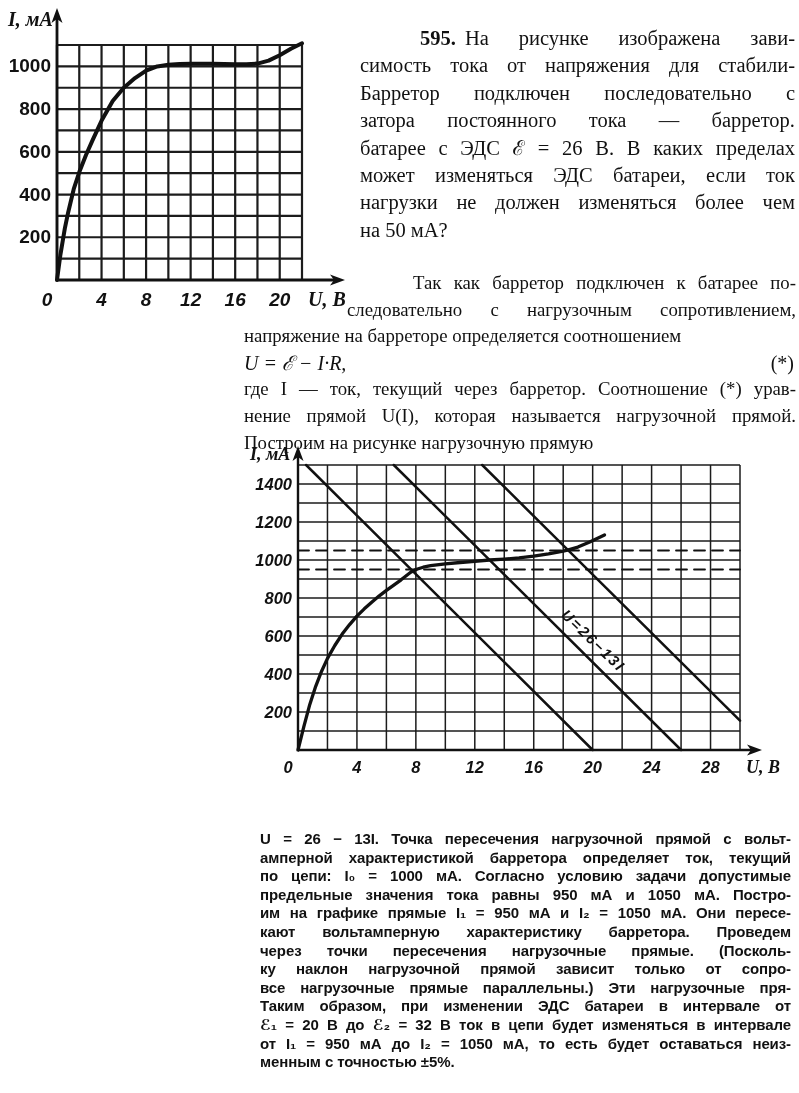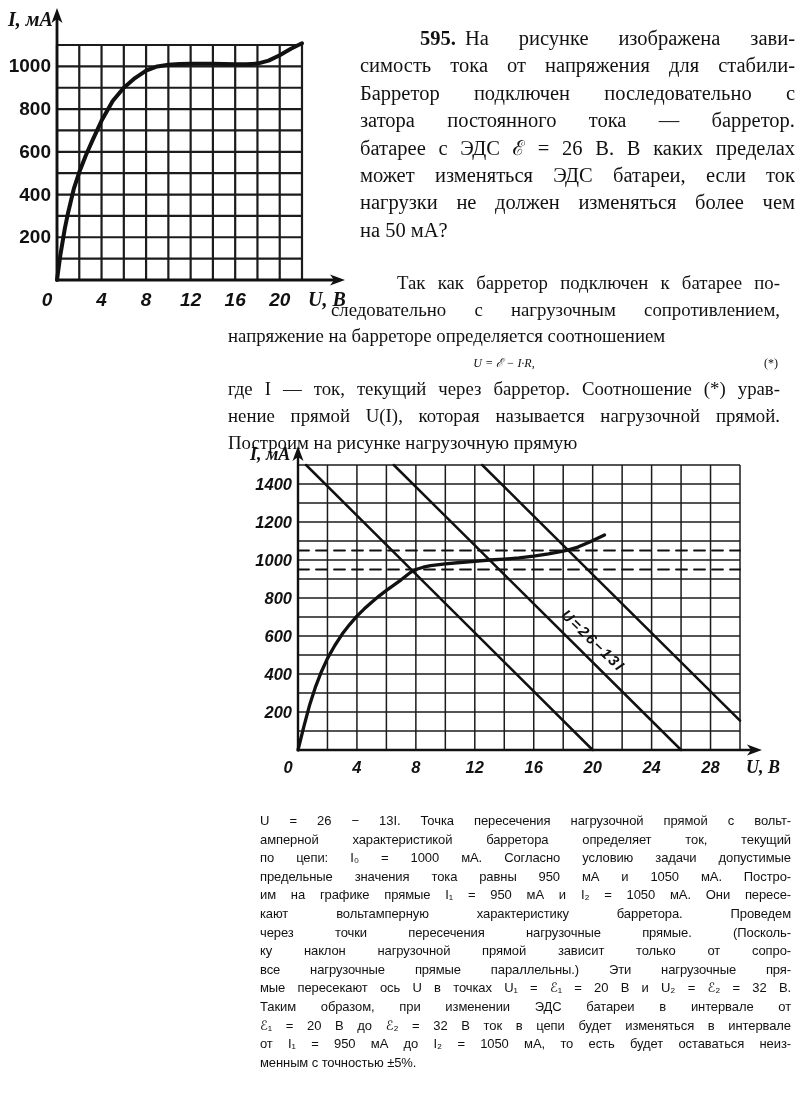--- a/index.html
+++ b/index.html
@@ -5,32 +5,32 @@
   html,body{margin:0;padding:0;background:#fff;}
   #page{position:relative;width:799px;height:1093px;background:#ffffff;color:#111;
         font-family:"Liberation Serif","DejaVu Serif",serif;overflow:hidden;}
   figure{margin:0;padding:0;}
   #fig-small{position:absolute;left:4px;top:2px;}
   #fig-large{position:absolute;left:246px;top:444px;}
   #problem{position:absolute;left:360px;top:6px;width:435px;
            font-size:20.5px;line-height:27.4px;}
   #problem .pnum{font-weight:bold;padding-right:9px;}
   .pline1{padding-left:60px;margin-top:19px;}
-  #discussion{position:absolute;left:228px;top:270px;width:552px;
+  #discussion{position:absolute;left:244px;top:270px;width:552px;
               font-size:18.8px;line-height:26.6px;}
   .ind1{padding-left:169px;}
   .ind2{padding-left:103px;}
   .tline{text-align:justify;text-align-last:justify;white-space:normal;}
   .tline.noj,.tline-last{text-align-last:auto;}
-  .formula-row{position:relative;text-align:center;font-size:12px;line-height:26.6px;}
+  .formula-row{position:relative;font-size:20px;line-height:26.6px;}
   .formula{font-style:italic;}
   .fref{position:absolute;right:2px;top:0;}
-  #solution{position:absolute;left:260px;top:812px;width:531px;
+  #solution{position:absolute;left:260px;top:830px;width:531px;
             font-family:"Liberation Sans","DejaVu Sans",sans-serif;
-            font-size:13px;line-height:18.6px;font-weight:400;letter-spacing:-0.1px;}
+            font-size:15px;line-height:18.6px;font-weight:700;letter-spacing:-0.1px;}
   svg text{font-family:"Liberation Sans","DejaVu Sans",sans-serif;fill:#111;}
   svg text[data-name="y-axis-label"],svg text[data-name="x-axis-label"]{
       font-family:"Liberation Serif","DejaVu Serif",serif;}
 </style>
 </head>
 <body>
 
 <div id="page" data-name="textbook-page">
 
   <figure id="fig-small" data-name="small-iv-chart-figure">
@@ -122,20 +122,19 @@
   <div id="solution" data-name="solution-text">
       <div class="tline" data-name="text-line">U = 26 − 13I. Точка пересечения нагрузочной прямой с вольт-</div>
       <div class="tline" data-name="text-line">амперной характеристикой барретора определяет ток, текущий</div>
       <div class="tline" data-name="text-line">по цепи: I₀ = 1000 мА. Согласно условию задачи допустимые</div>
       <div class="tline" data-name="text-line">предельные значения тока равны 950 мА и 1050 мА. Постро-</div>
       <div class="tline" data-name="text-line">им на графике прямые I₁ = 950 мА и I₂ = 1050 мА. Они пересе-</div>
       <div class="tline" data-name="text-line">кают вольтамперную характеристику барретора. Проведем</div>
       <div class="tline" data-name="text-line">через точки пересечения нагрузочные прямые. (Посколь-</div>
       <div class="tline" data-name="text-line">ку наклон нагрузочной прямой зависит только от сопро-</div>
       <div class="tline" data-name="text-line">все нагрузочные прямые параллельны.) Эти нагрузочные пря-</div>
-      <div class="tline" data-name="text-line">мые пересекают ось U в точках U₁ = ℰ₁ = 20 В и U₂ = ℰ₂ = 32 В.</div>
       <div class="tline" data-name="text-line">Таким образом, при изменении ЭДС батареи в интервале от</div>
       <div class="tline" data-name="text-line">ℰ₁ = 20 В до ℰ₂ = 32 В ток в цепи будет изменяться в интервале</div>
       <div class="tline" data-name="text-line">от I₁ = 950 мА до I₂ = 1050 мА, то есть будет оставаться неиз-</div>
       <div class="tline tline-last" data-name="text-line">менным с точностью ±5%.</div>
     </div>
 
 </div>
 
 </body></html>

